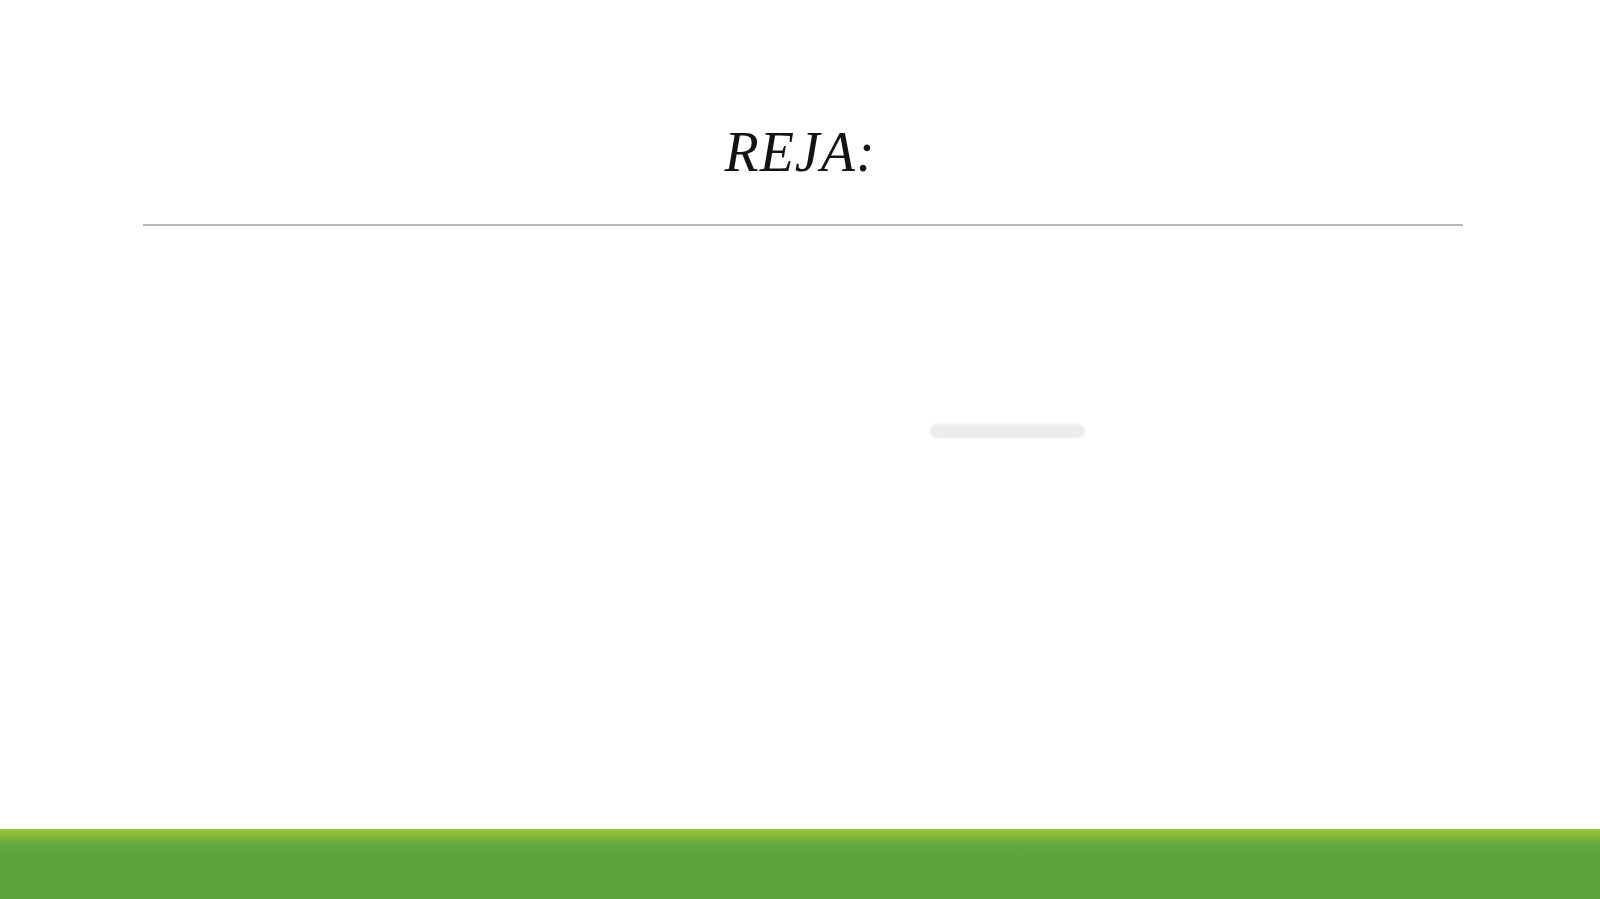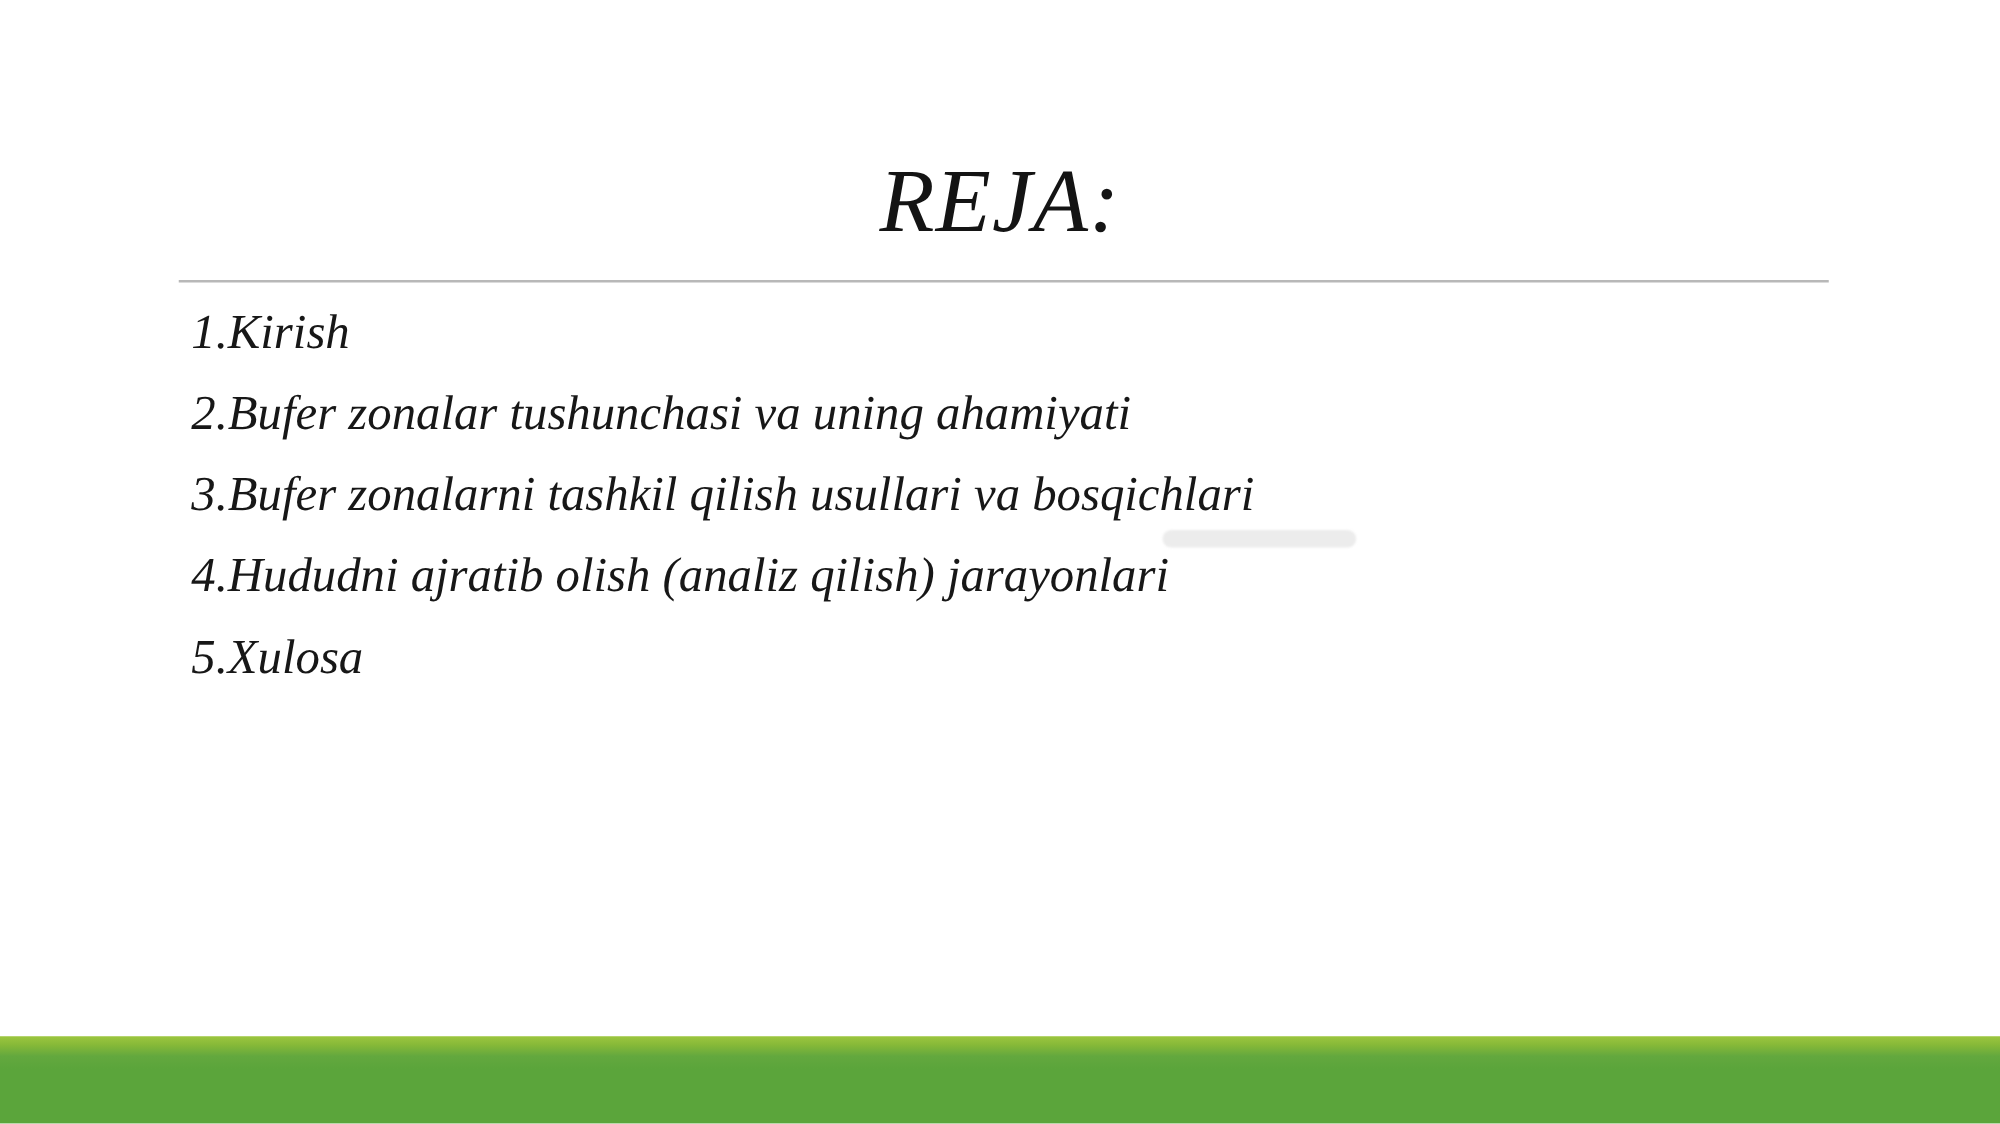--- a/index.html
+++ b/index.html
@@ -18,21 +18,21 @@
   }
   .slide-title {
     position: absolute;
     top: 122px;
     left: 0;
     width: 100%;
     margin: 0;
     text-align: center;
     font-style: italic;
     font-weight: 500;
-    font-size: 72px;
+    font-size: 56px;
     line-height: 1.1;
     letter-spacing: 1px;
     color: #141414;
   }
   .title-divider {
     position: absolute;
     top: 224px;
     left: 143px;
     width: 1320px;
     height: 0;
@@ -75,25 +75,18 @@
 </style>
 </head>
 <body>
 
 <div class="slide">
 
   <h1 class="slide-title">REJA:</h1>
 
   <hr class="title-divider">
 
-  <div class="agenda-list">
-    <p class="agenda-item">1.Kirish</p>
-    <p class="agenda-item">2.Bufer zonalar tushunchasi va uning ahamiyati</p>
-    <p class="agenda-item">3.Bufer zonalarni tashkil qilish usullari va bosqichlari</p>
-    <p class="agenda-item">4.Hududni ajratib olish (analiz qilish) jarayonlari</p>
-    <p class="agenda-item">5.Xulosa</p>
-  </div>
 
   <div class="highlight-artifact"></div>
 
   <div class="footer-accent-bar"></div>
 
 </div>
 
 </body></html>

